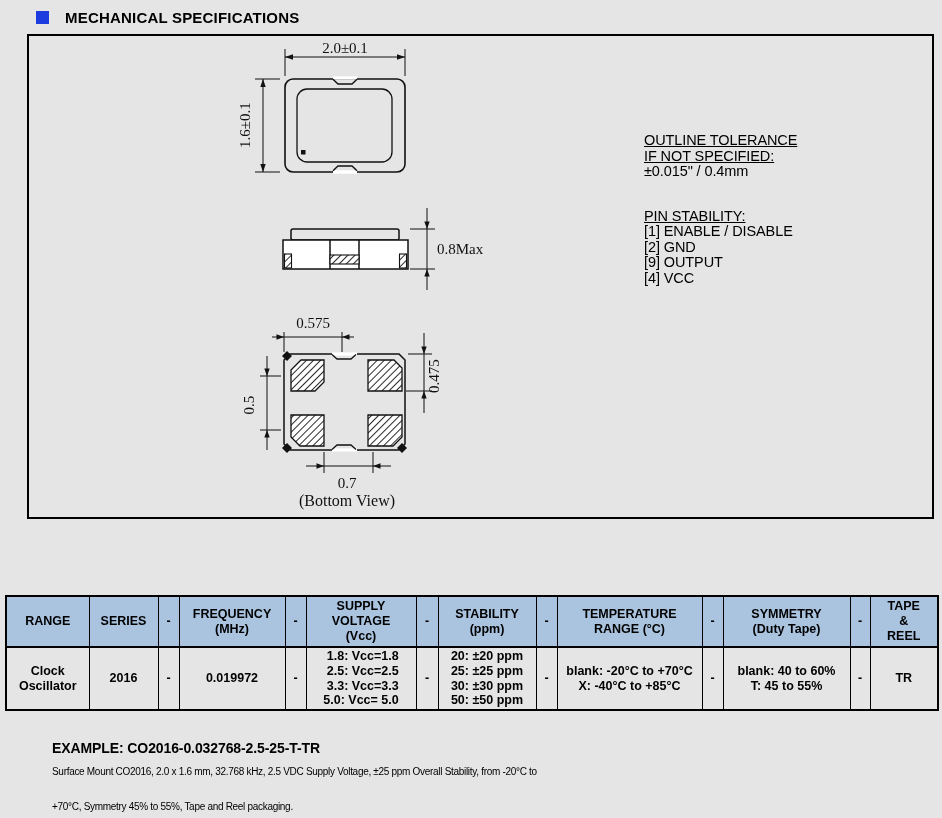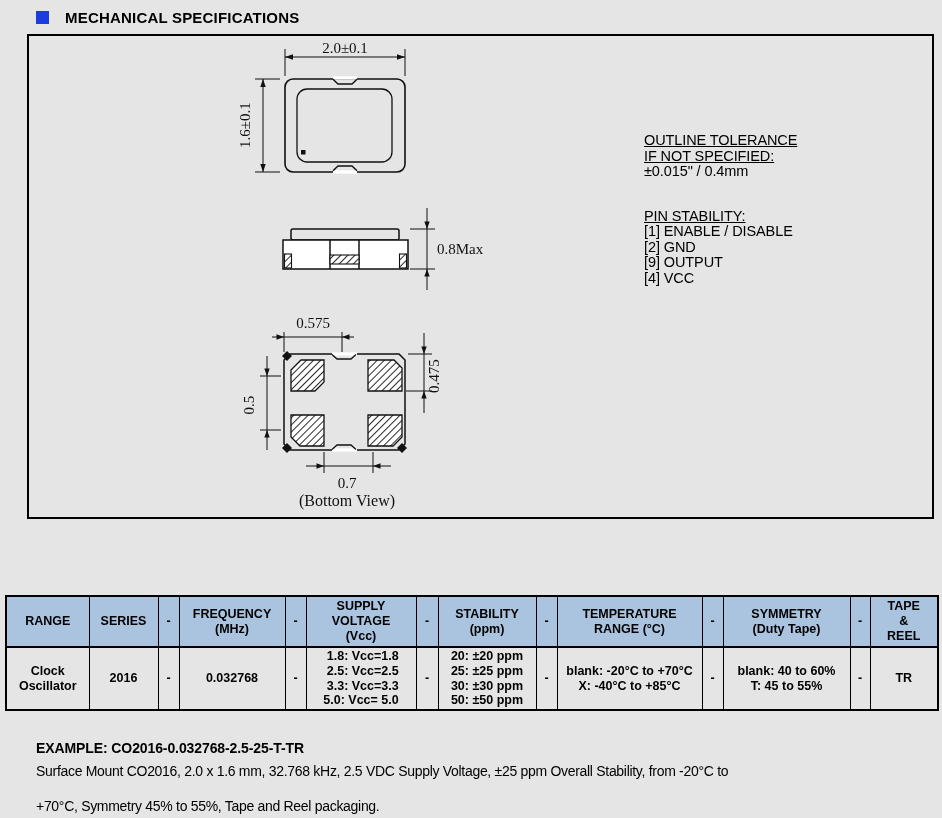--- a/index.html
+++ b/index.html
@@ -17,23 +17,23 @@
   #notes div{white-space:nowrap;}
   #pn-table{position:absolute;left:5px;top:595px;border-collapse:collapse;table-layout:fixed;
             width:932px;border:2px solid #000;}
   #pn-table th,#pn-table td{border:1.5px solid #000;padding:0 2px;text-align:center;
             font-weight:bold;font-size:12.5px;line-height:1.18;white-space:pre-line;overflow:hidden;}
   #pn-table th{background:#aac4e0;height:49px;}
   #pn-table td{height:61px;}
   #pn-table tr.hdr th{border-bottom:2px solid #000;}
   .blk-l{display:inline-block;text-align:right;white-space:pre-line;}
   .blk-r{display:inline-block;text-align:center;white-space:pre-line;}
-  #example{position:absolute;left:36px;top:740px;width:890px;}
+  #example{position:absolute;left:52px;top:740px;width:890px;}
   #example .ex-title{font-size:14px;font-weight:bold;letter-spacing:-.1px;}
-  #example p{margin:6px 0 0 0;font-size:14px;line-height:19px;letter-spacing:-.3px;white-space:pre-line;}
+  #example p{margin:6px 0 0 0;font-size:10px;line-height:19px;letter-spacing:-.3px;white-space:pre-line;}
 </style>
 </head>
 <body>
 
 <div id="page">
 
   <div class="sec-header" style="left:36px;top:9px;">
     <span class="bullet"></span>
     <span class="sec-title">MECHANICAL SPECIFICATIONS</span>
   </div>
@@ -209,21 +209,21 @@
       <th>-</th>
       <th>TAPE
 &amp;
 REEL</th>
     </tr>
     <tr>
       <td>Clock
 Oscillator</td>
       <td>2016</td>
       <td>-</td>
-      <td>0.032768</td>
+      <td>0.019972</td>
       <td>-</td>
       <td><span class="blk-l">1.8: Vcc=1.8
 2.5: Vcc=2.5
 3.3: Vcc=3.3
 5.0: Vcc= 5.0</span></td>
       <td>-</td>
       <td><span class="blk-l">20: ±20 ppm
 25: ±25 ppm
 30: ±30 ppm
 50: ±50 ppm</span></td>

